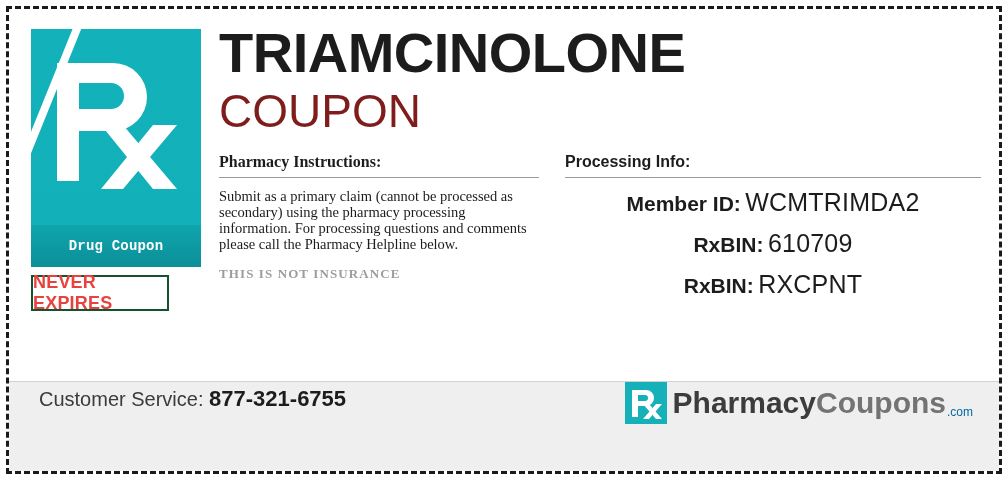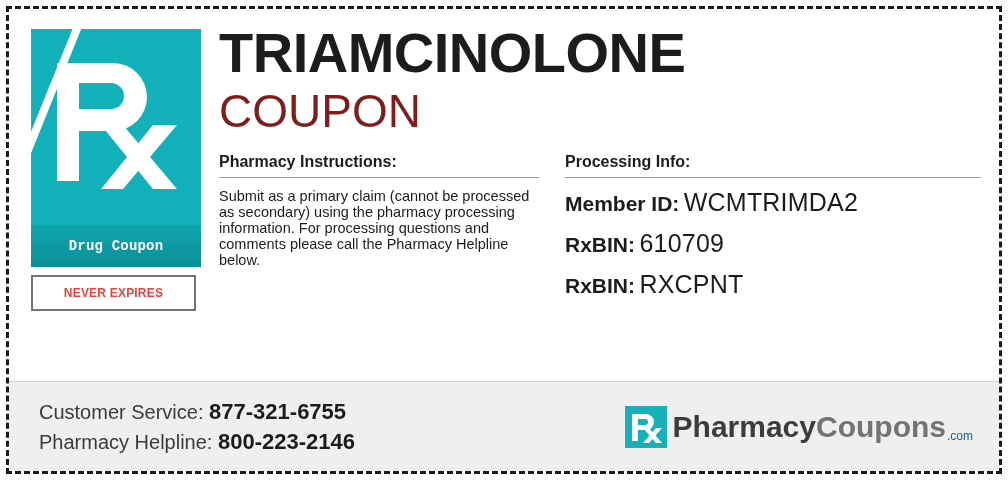--- a/index.html
+++ b/index.html
@@ -76,26 +76,26 @@
     color: #ffffff;
     font-size: 14px;
     font-weight: bold;
     display: flex;
     align-items: center;
     justify-content: center;
     letter-spacing: 0.2px;
     font-family: Liberation Mono, monospace;
   }
   .never-expires {
-    width: 165px;
+    width: 138px;
     height: 36px;
-    border: 2px solid #737373;
+    border: 2px solid #14532d;
     box-sizing: border-box;
     color: #e8423f;
-    font-size: 12px;
+    font-size: 18px;
     font-weight: bold;
     display: flex;
     align-items: center;
     justify-content: center;
     margin-top: 8px;
     letter-spacing: 0.2px;
   }
   .content-col {
     flex: 1 1 auto;
     padding: 14px 18px 0 8px;
@@ -119,20 +119,21 @@
   }
   .cols {
     display: flex;
     flex-direction: row;
     margin-top: 16px;
   }
   .col-left {
     flex: 0 0 340px;
     padding-right: 20px;
     box-sizing: border-box;
+    font-family: Liberation Serif, serif;
   }
   .col-right {
     flex: 1 1 auto;
     padding-left: 6px;
     box-sizing: border-box;
   }
   .sec-head {
     font-size: 16px;
     font-weight: bold;
     color: #1c1c1c;
@@ -146,21 +147,21 @@
     color: #1c1c1c;
   }
   .not-insurance {
     margin-top: 14px;
     font-size: 13px;
     color: #9d9d9d;
     letter-spacing: 1.1px;
     font-weight: bold;
   }
   .info-row {
-    text-align: left;
+    text-align: center;
     margin-bottom: 12px;
     white-space: nowrap;
   }
   .info-row:first-of-type {
     margin-top: 4px;
   }
   .info-label {
     font-size: 21px;
     font-weight: bold;
     color: #1c1c1c;
@@ -169,21 +170,21 @@
     font-size: 25px;
     color: #1c1c1c;
     letter-spacing: 0.2px;
   }
   .footer {
     flex: 1 1 auto;
     background: #efefef;
     border-top: 1px solid #d2d2d2;
     display: flex;
     flex-direction: row;
-    align-items: center;
+    align-items: flex-start;
     padding: 0 26px 0 30px;
     box-sizing: border-box;
   }
   .phones {
     flex: 1 1 auto;
   }
   .phone-line {
     font-size: 20px;
     color: #3b3b3b;
     margin: 4px 0;
@@ -255,20 +256,21 @@
 
       <div class="content-col">
         <div class="title-main">TRIAMCINOLONE</div>
         <div class="title-sub">COUPON</div>
 
         <div class="cols">
 
           <div class="col-left">
             <div class="sec-head">Pharmacy Instructions:</div>
             <div class="instructions">Submit as a primary claim (cannot be processed as secondary) using the pharmacy processing information. For processing questions and comments please call the Pharmacy Helpline below.</div>
+            <div class="not-insurance">THIS IS NOT INSURANCE</div>
           </div>
 
           <div class="col-right">
             <div class="sec-head">Processing Info:</div>
 
             <div class="info-row">
               <span class="info-label">Member ID:</span>
               <span class="info-value">WCMTRIMDA2</span>
             </div>
 
@@ -285,24 +287,20 @@
 
         </div>
       </div>
     </div>
 
     <div class="footer">
       <div class="phones">
         <div class="phone-line">
           <span>Customer Service:</span>
           <span class="num">877-321-6755</span>
-        </div>
-        <div class="phone-line">
-          <span>Pharmacy Helpline:</span>
-          <span class="num">800-223-2146</span>
         </div>
       </div>
 
       <div class="brand">
         <div class="brand-mark">
           <svg viewBox="0 0 42 42" width="42" height="42">
             <g fill="#ffffff">
               <rect x="7" y="8" width="6" height="27"></rect>
               <path d="M7 8 H21 a8 8 0 0 1 0 16 H7 v-5 h13 a3 3 0 0 0 0 -6 H7 Z"></path>
               <path d="M18 22 L24 22 L37 37 L31 37 Z"></path>

